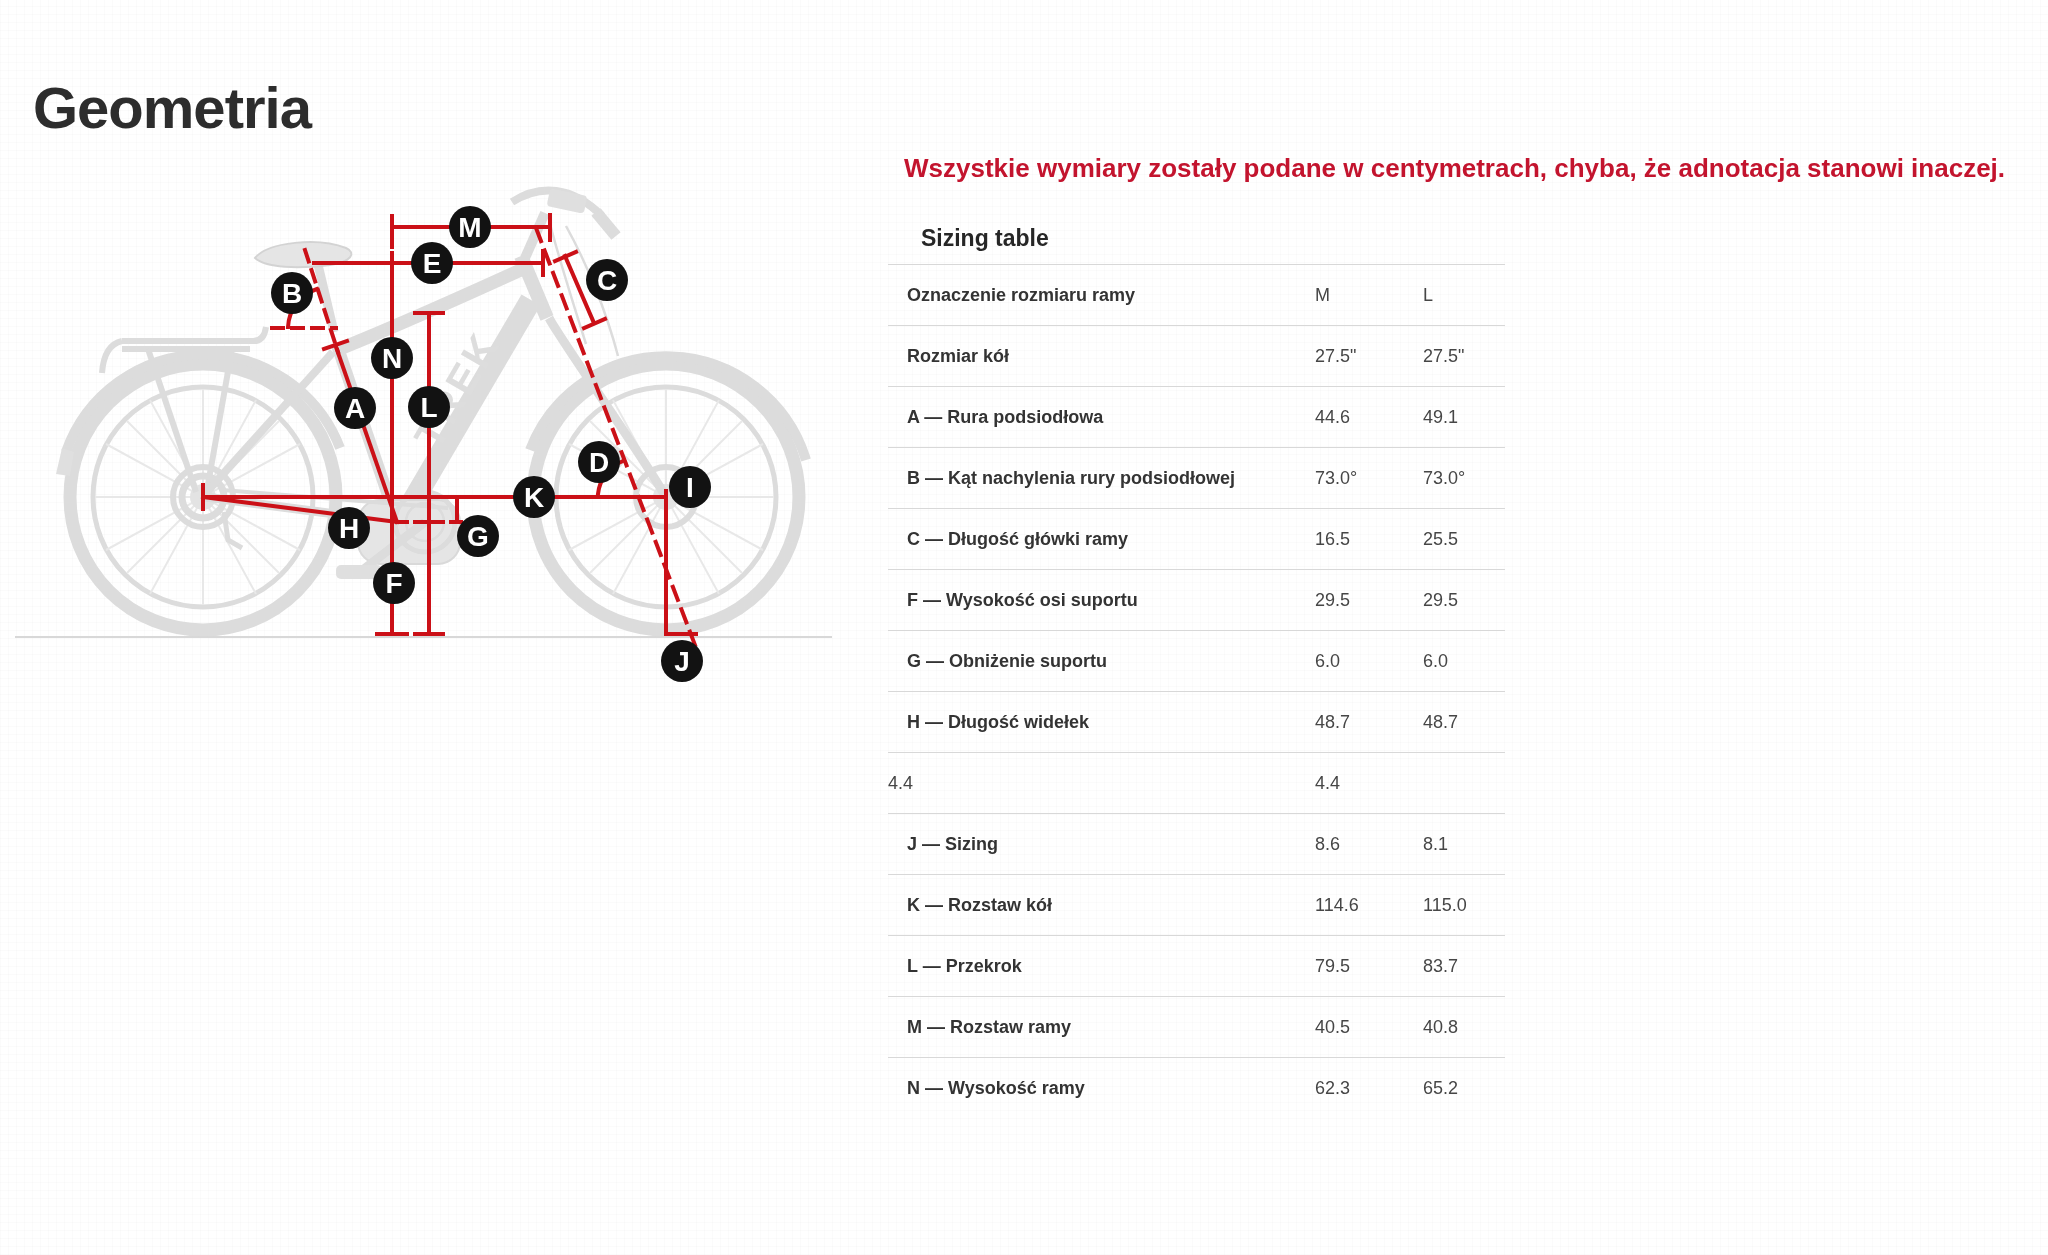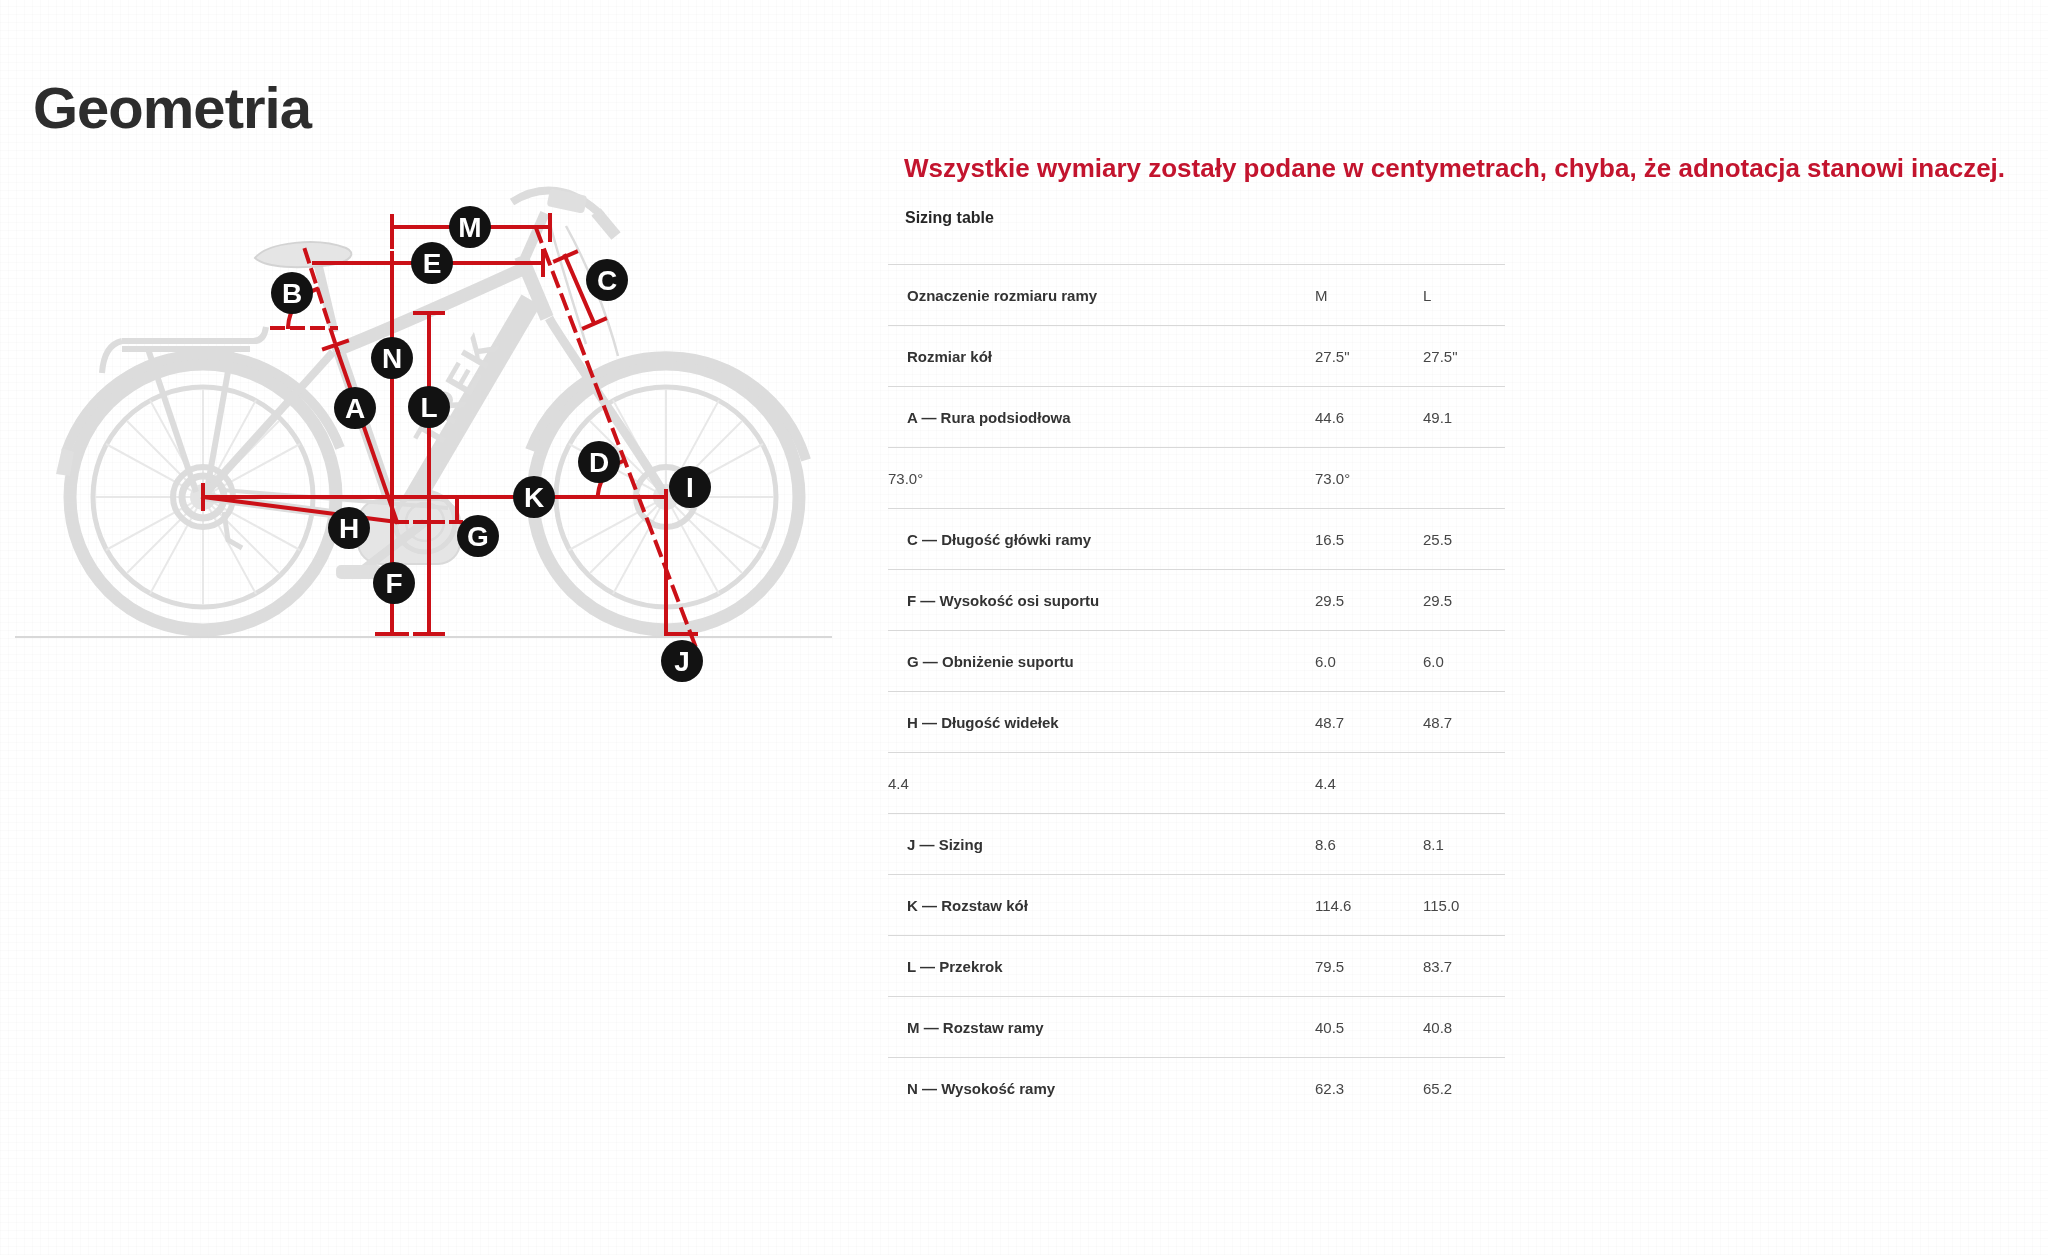--- a/index.html
+++ b/index.html
@@ -18,33 +18,33 @@
   }
   .diagram{
     position:absolute;left:0;top:140px;width:840px;height:580px;
   }
   .right-col{position:absolute;left:888px;top:0;width:1160px;}
   .note{
     position:absolute;left:0;top:136px;width:1150px;margin:16px;
     font-size:26px;font-weight:600;color:#c3142e;line-height:32px;
   }
   .table-heading{
-    position:absolute;left:17px;top:209px;margin:0;
-    font-size:16px;font-weight:700;color:#262626;
+    position:absolute;left:17px;top:209px;margin:16px;
+    font-size:23px;font-weight:700;color:#262626;
   }
   .sizing-table{
     position:absolute;left:0;top:264px;width:617px;
     border-top:1px solid #d8d8d8;
   }
   .tr{
     display:grid;grid-template-columns:427px 108px 82px;
     height:60px;align-items:center;border-bottom:1px solid #d8d8d8;
   }
   .tr:last-child{border-bottom:none;}
-  .td{font-size:15px;color:#464646;font-weight:400;}
+  .td{font-size:18px;color:#464646;font-weight:400;}
   .td.label{padding-left:19px;font-weight:700;color:#333333;}
   .td.hdr{font-weight:400;color:#464646;}
   
   .ghost{stroke:#d8d8d8;fill:none;}
   .red{stroke:#cb1017;fill:none;stroke-width:4;}
   .badge{fill:#121212;}
   .badge-letter{
     fill:#ffffff;font-family:"Liberation Sans",sans-serif;
     font-size:28px;font-weight:700;text-anchor:middle;
   }
@@ -282,20 +282,21 @@
         <div class="td label">Rozmiar kół</div>
         <div class="td">27.5"</div>
         <div class="td">27.5"</div>
       </div>
       <div class="tr">
         <div class="td label">A — Rura podsiodłowa</div>
         <div class="td">44.6</div>
         <div class="td">49.1</div>
       </div>
       <div class="tr">
+        <div class="td label">B — Kąt nachylenia rury podsiodłowej</div>
         <div class="td">73.0°</div>
         <div class="td">73.0°</div>
       </div>
       <div class="tr">
         <div class="td label">C — Długość główki ramy</div>
         <div class="td">16.5</div>
         <div class="td">25.5</div>
       </div>
       <div class="tr">
         <div class="td label">F — Wysokość osi suportu</div>

